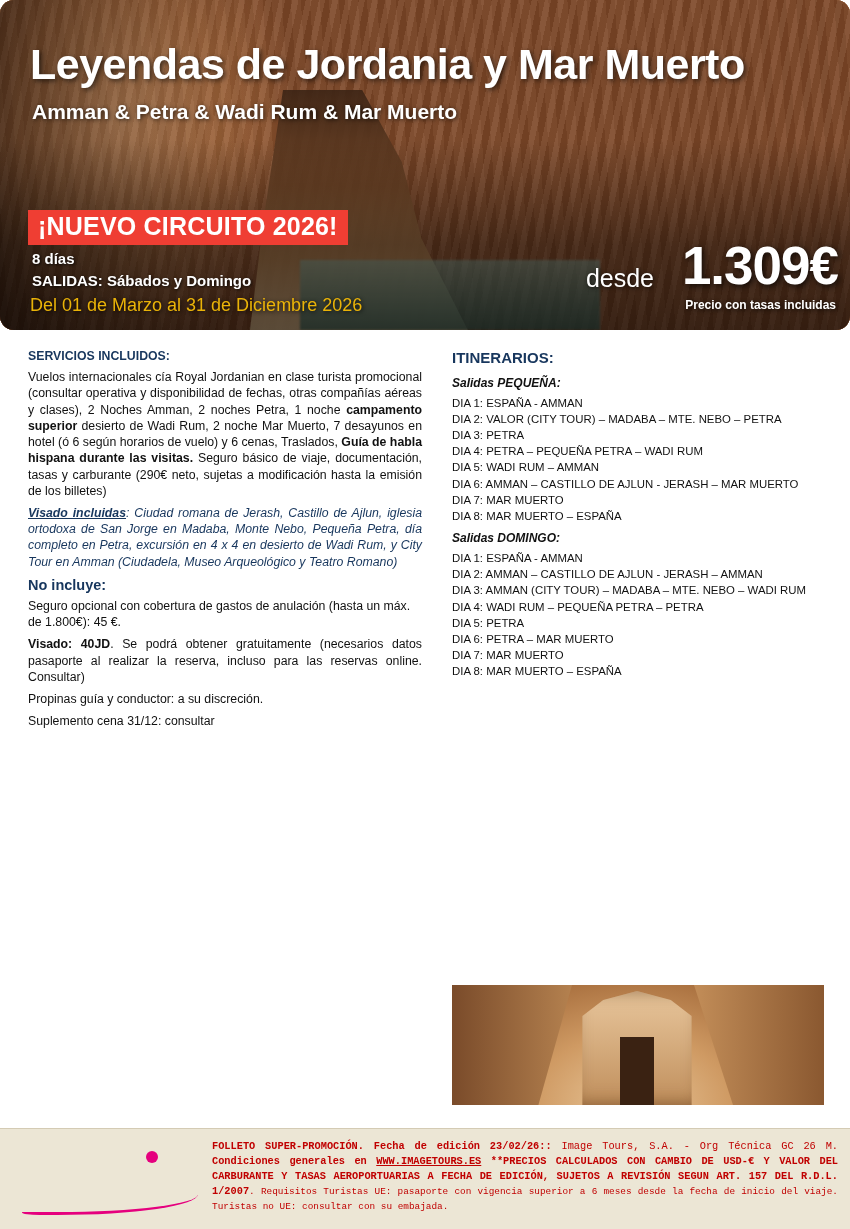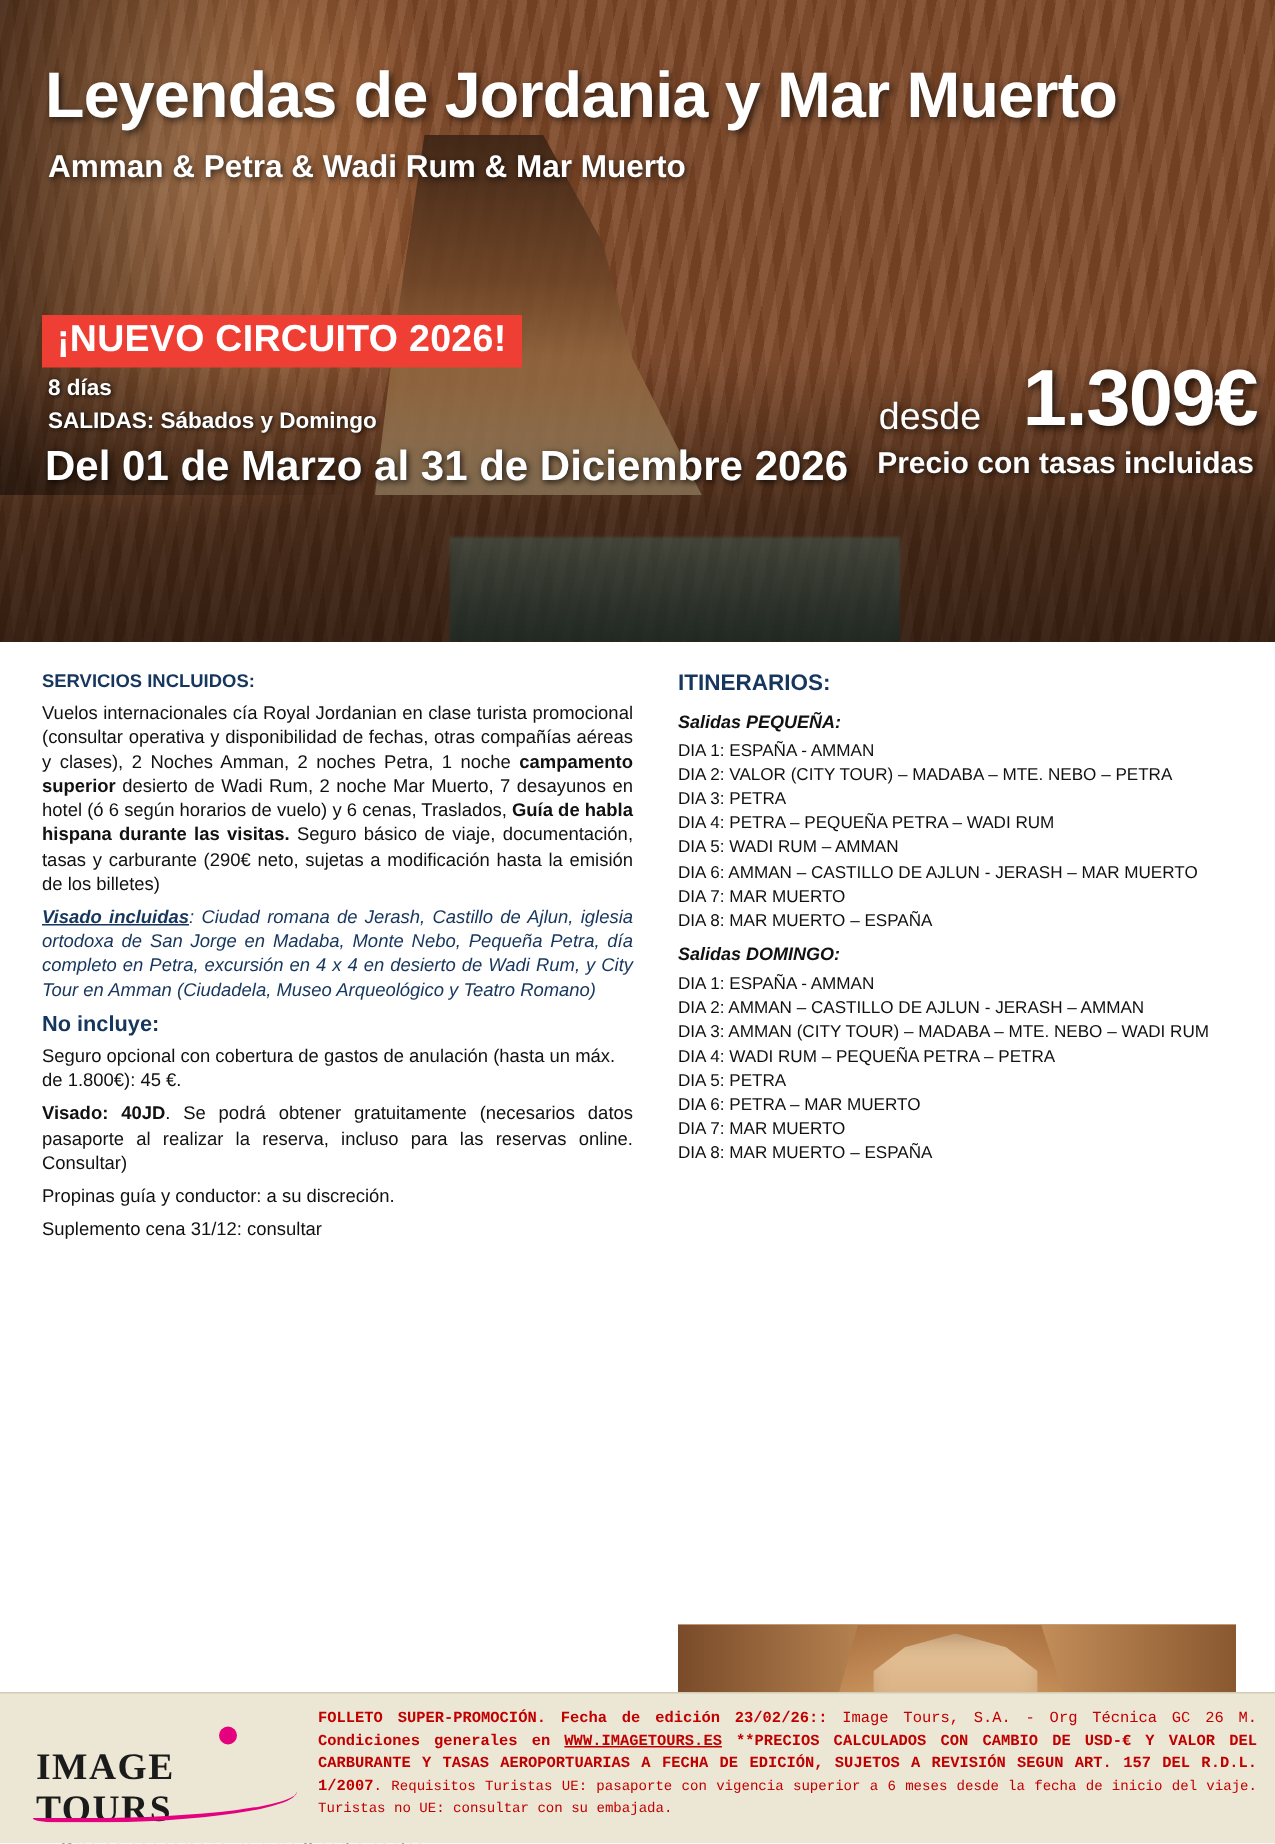--- a/index.html
+++ b/index.html
@@ -11,23 +11,24 @@
     background: #ffffff;
     color: #111;
     position: relative;
     overflow: hidden;
   }
 
   
   .hero {
     position: relative;
     width: 850px;
-    height: 428px;
+    height: 330px;
     overflow: hidden;
     background: #6d4128;
+    border-radius: 14px;
   }
   .hero-bg {
     position: absolute;
     inset: 0;
     background:
       radial-gradient(ellipse 220px 300px at 120px 120px, #c98c5c 0%, #a6683c 45%, #7d4727 80%),
       radial-gradient(ellipse 260px 330px at 700px 140px, #e0a878 0%, #b87a48 50%, #8a5530 85%),
       linear-gradient(180deg, #caa074 0%, #a06f44 35%, #7b4c2c 70%, #5b3720 100%);
   }
   .hero-bg::after {
@@ -98,38 +99,38 @@
     font-size: 15px; font-weight: bold; color: #fff;
     text-shadow: 1px 1px 3px rgba(0,0,0,.8);
   }
   .hero-sal {
     position: absolute; left: 32px; top: 272px;
     font-size: 15px; font-weight: bold; color: #fff;
     text-shadow: 1px 1px 3px rgba(0,0,0,.8);
   }
   .hero-dates {
     position: absolute; left: 30px; top: 295px;
-    font-size: 28px; font-weight: bold; color: #ffffff;
+    font-size: 18px; font-weight: normal; color: #eab308;
     text-shadow: 1px 1px 4px rgba(0,0,0,.8);
     white-space: nowrap;
   }
   .hero-desde {
     position: absolute; right: 196px; top: 264px;
     font-size: 25px; color: #fff; font-weight: normal;
     text-shadow: 1px 1px 4px rgba(0,0,0,.8);
   }
   .hero-price {
     position: absolute; right: 12px; top: 235px;
     font-size: 53px; font-weight: bold; color: #fff;
     text-shadow: 2px 2px 6px rgba(0,0,0,.75);
     letter-spacing: -1px;
   }
   .hero-taxes {
     position: absolute; right: 14px; top: 298px;
-    font-size: 20px; font-weight: bold; color: #fff;
+    font-size: 12px; font-weight: bold; color: #fff;
     text-shadow: 1px 1px 4px rgba(0,0,0,.8);
     margin-left: 24px;
   }
 
   
   .content { position: relative; width: 850px; }
   .col-left {
     position: absolute; left: 28px; top: 18px; width: 394px;
     font-size: 12.3px; line-height: 1.32; color: #111;
   }
@@ -339,20 +340,19 @@
       <td class="col-price price-mid">1.449 €</td>
     </tr>
 
   </tbody>
     </table>
 
 </div>
 
 <div class="footer">
   <div class="logo-wrap">
-    <div class="logo-text">IMAGE TOURS</div>
     <div class="logo-swoosh"></div>
     <div class="logo-dot"></div>
   </div>
   <div class="footer-text">
     <span class="b">FOLLETO SUPER-PROMOCIÓN. Fecha de edición 23/02/26:: </span><span>Image Tours, S.A.  -  Org Técnica GC 26 M. </span><span class="b">Condiciones generales en </span><span class="u">WWW.IMAGETOURS.ES</span><span class="b">  **PRECIOS CALCULADOS CON CAMBIO DE USD-€ Y VALOR DEL CARBURANTE Y TASAS AEROPORTUARIAS A FECHA DE EDICIÓN, SUJETOS A REVISIÓN SEGUN ART. </span><span class="b">157 DEL R.D.L. 1/2007</span><span class="small">. Requisitos Turistas UE: pasaporte con vigencia superior a 6 meses desde la fecha de inicio del viaje. Turistas no UE: consultar con su embajada.</span>
   </div>
 </div>
 
 </body></html>

